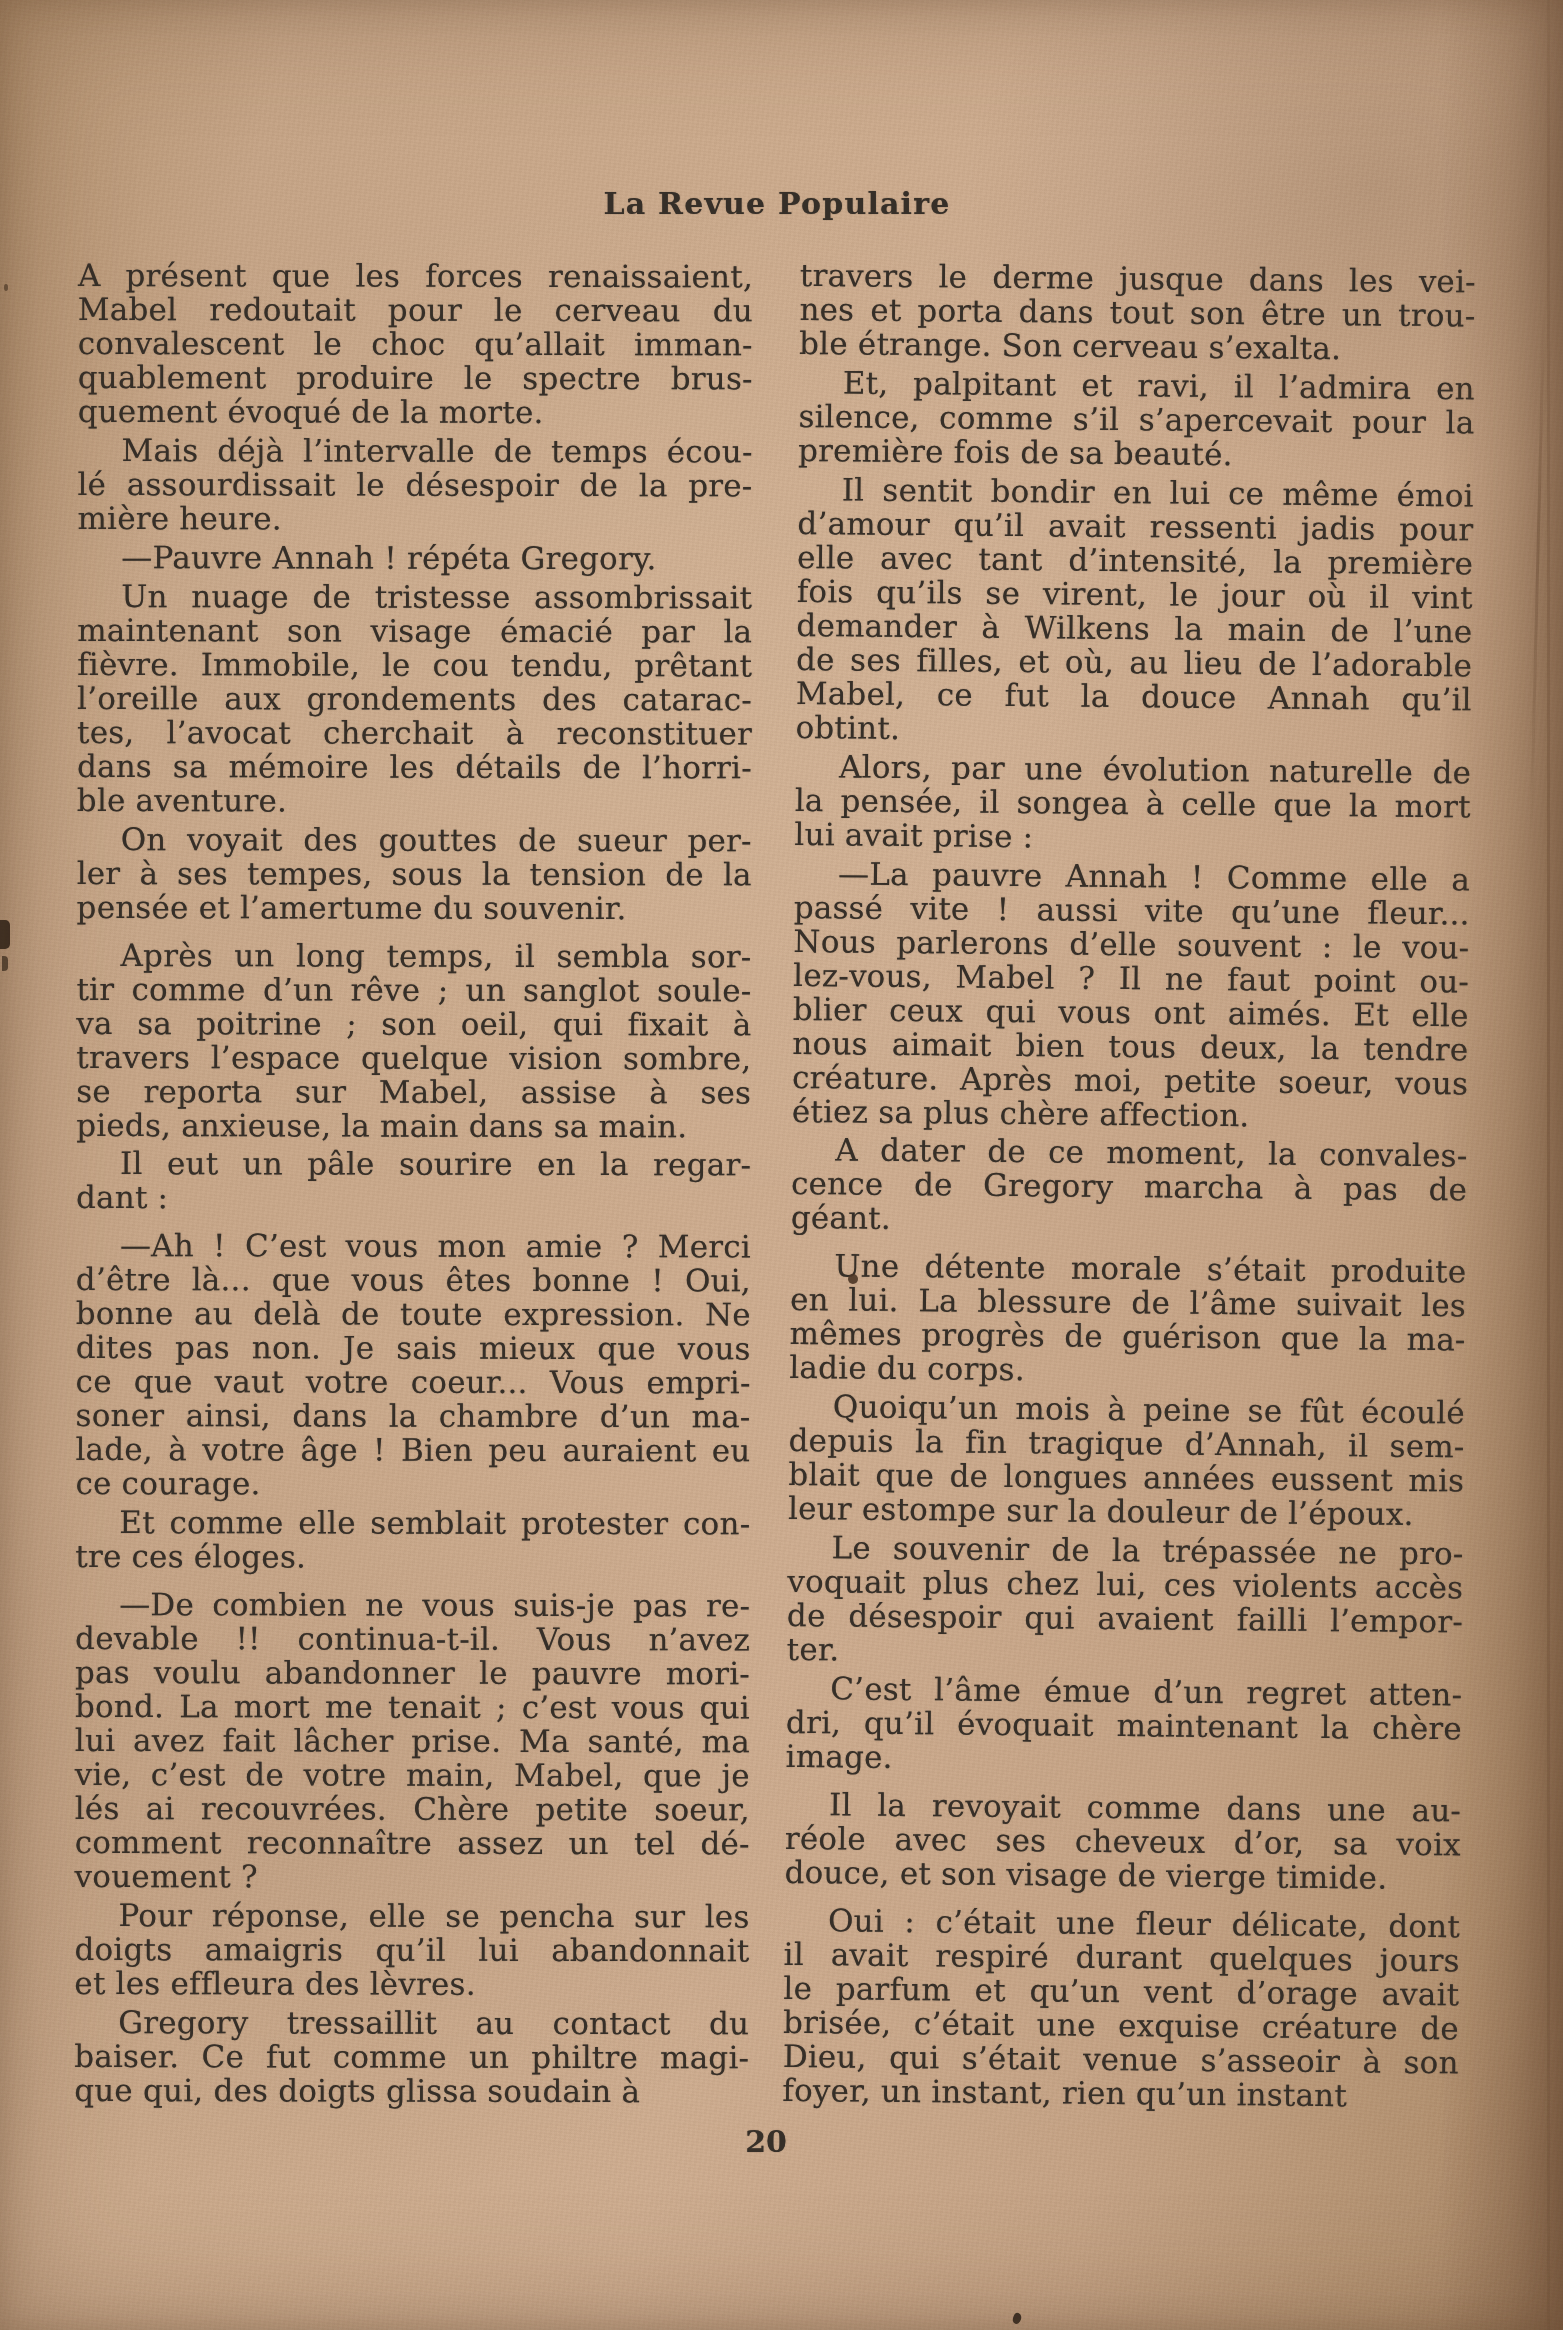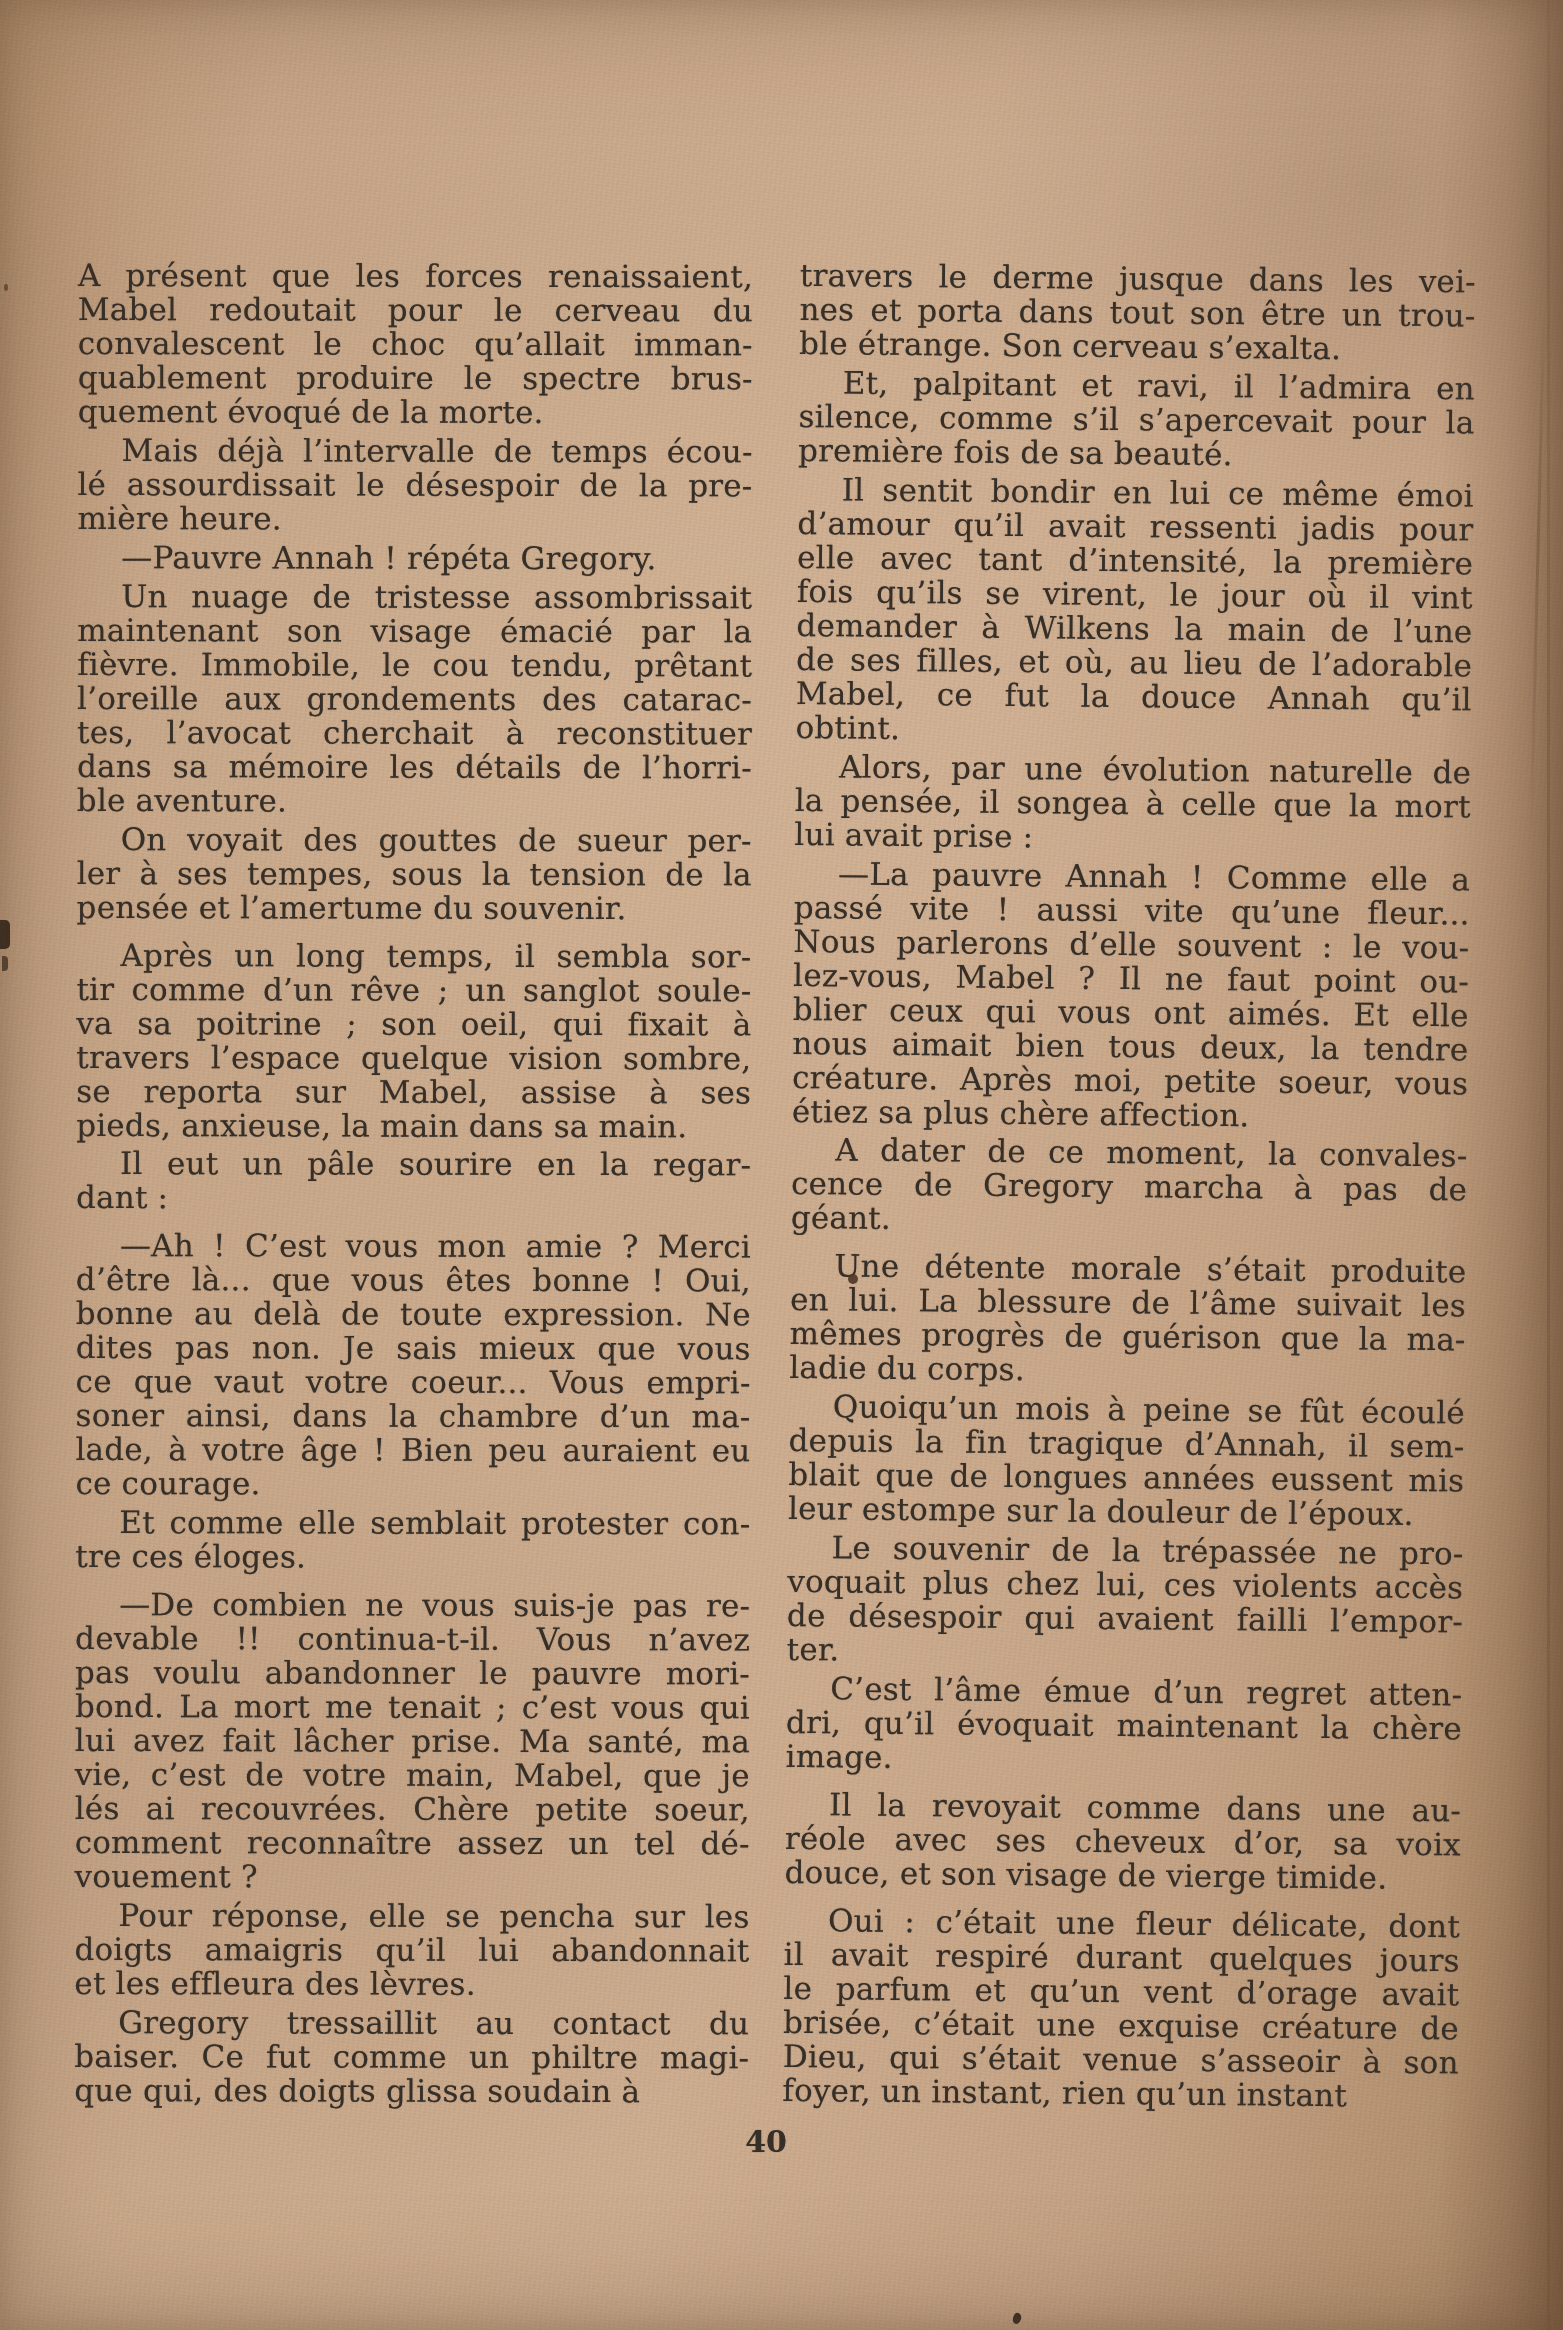--- a/index.html
+++ b/index.html
@@ -77,20 +77,21 @@
   .spot-c { left: 848px; top: 1274px; width: 9.8px; height: 9.8px; background: #4c3626; border-radius: 50%; opacity: 0.9; }
   .spot-d { left: 1013px; top: 2313px; width: 8.2px; height: 11.4px; background: #2a211a; border-radius: 45% 55% 50% 50%; transform: rotate(20deg); opacity: 0.9; }
   .spot-e { left: 4.1px;    top: 284px;  width: 4.1px;  height: 6.5px;  background: #3a2c1e; border-radius: 50%; opacity: 0.6; }
 </style>
 </head>
 <body>
 
 <div class="page">
   <div class="grain"></div>
 
+  <div class="header">La Revue Populaire</div>
 
   <div class="col col-left">
       <div class="para">
         <div class="line">A présent que les forces renaissaient,</div>
         <div class="line">Mabel redoutait pour le cerveau du</div>
         <div class="line">convalescent le choc qu’allait imman-</div>
         <div class="line">quablement produire le spectre brus-</div>
         <div class="line end">quement évoqué de la morte.</div>
       </div>
       <div class="para">
@@ -235,21 +236,21 @@
       <div class="para sp">
         <div class="line ind">Oui : c’était une fleur délicate, dont</div>
         <div class="line">il avait respiré durant quelques jours</div>
         <div class="line">le parfum et qu’un vent d’orage avait</div>
         <div class="line">brisée, c’était une exquise créature de</div>
         <div class="line">Dieu, qui s’était venue s’asseoir à son</div>
         <div class="line end">foyer, un instant, rien qu’un instant</div>
       </div>
     </div>
 
-  <div class="pageno">40</div>
+  <div class="pageno">20</div>
 
   <div class="spot spot-a"></div>
   <div class="spot spot-b"></div>
   <div class="spot spot-c"></div>
   <div class="spot spot-d"></div>
   <div class="spot spot-e"></div>
 
   <div class="crease-a"></div>
   <div class="crease-b"></div>
   <div class="gutter"></div>

